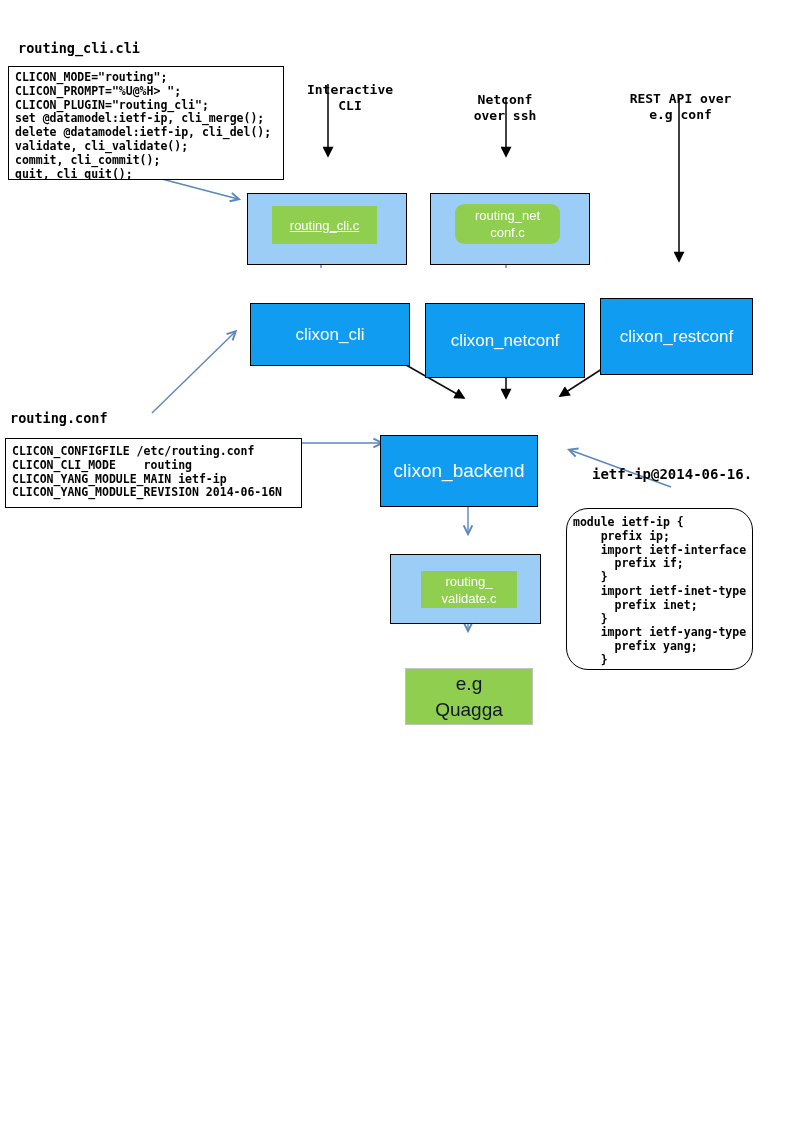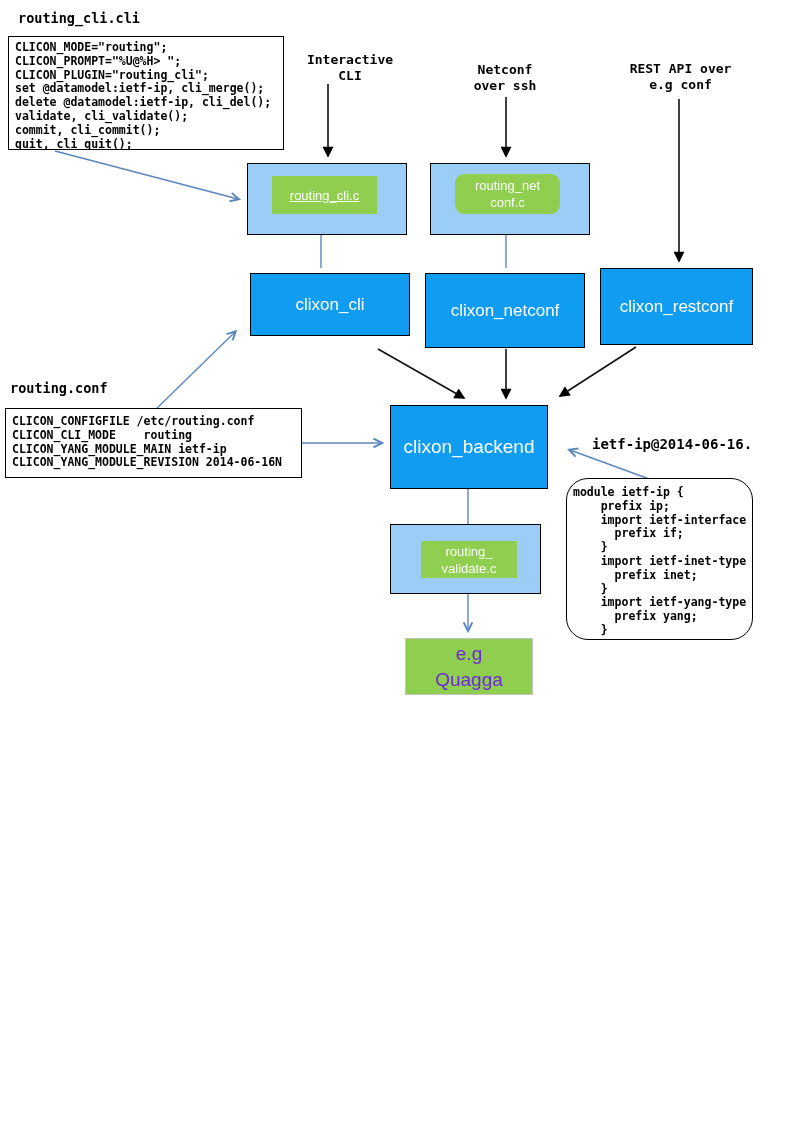--- a/index.html
+++ b/index.html
@@ -1,18 +1,18 @@
 <!DOCTYPE html>
 <html><head>
 <meta charset="utf-8">
 <style>
   html,body{margin:0;padding:0;background:#ffffff;}
   .page{position:relative;width:794px;height:1123px;background:#fff;overflow:hidden;
         font-family:"Liberation Sans",sans-serif;}
-  .abs{position:absolute;box-sizing:border-box;}
+  .abs{position:absolute;box-sizing:border-box;margin-top:30px;}
 
   
   .codebox{border:1px solid #000;background:#fff;overflow:hidden;
            font-family:"DejaVu Sans Mono",monospace;font-weight:700;
            font-size:11.5px;line-height:13.8px;color:#000;
            white-space:pre;padding:4px 4px 4px 6px;}
 
   
   .mono-title{font-family:"DejaVu Sans Mono",monospace;font-weight:700;
               font-size:13.5px;color:#000;white-space:pre;}
@@ -21,21 +21,21 @@
                 white-space:pre-line;}
 
   
   .procbox{background:#109cf0;border:1px solid #000;color:#fff;
            display:flex;align-items:center;justify-content:center;
            font-size:17px;text-align:center;white-space:pre-line;}
   .container-box{background:#9bcdf6;border:1px solid #000;}
   .pluginbox{background:#90ce4f;color:#fff;display:flex;align-items:center;
              justify-content:center;font-size:13px;line-height:17px;
              text-align:center;white-space:pre-line;}
-  .daemonbox{background:#90ce4f;border:1px solid #c2c2c2;color:#6d28d9;
+  .daemonbox{background:#90ce4f;border:1px solid #c2c2c2;color:#0f172a;
              display:flex;align-items:center;justify-content:center;
              font-size:19px;line-height:26px;text-align:center;white-space:pre-line;}
   svg.connectors{position:absolute;left:0;top:0;pointer-events:none;}
 </style>
 </head>
 <body>
 
 <div class="page">
 
   <svg class="connectors" width="794" height="1123" viewBox="0 0 794 1123">
@@ -85,21 +85,21 @@
   <div class="abs container-box" style="left:247px;top:163px;width:160px;height:72px;"></div>
   <div class="abs pluginbox" style="left:272px;top:176px;width:105px;height:38px;text-decoration:underline;">routing_cli.c</div>
 
   <div class="abs container-box" style="left:430px;top:163px;width:160px;height:72px;"></div>
   <div class="abs pluginbox" style="left:455px;top:174px;width:105px;height:40px;border-radius:9px;">routing_net
 conf.c</div>
 
   <div class="abs procbox" style="left:250px;top:273px;width:160px;height:63px;">clixon_cli</div>
   <div class="abs procbox" style="left:425px;top:273px;width:160px;height:75px;">clixon_netconf</div>
   <div class="abs procbox" style="left:600px;top:268px;width:153px;height:77px;">clixon_restconf</div>
-  <div class="abs procbox" style="left:390px;top:405px;width:158px;height:84px;font-size:19px;">clixon_backend</div>
+  <div class="abs procbox" style="left:380px;top:405px;width:158px;height:72px;font-size:19px;">clixon_backend</div>
 
   <div class="abs mono-title" style="left:10px;top:380px;">routing.conf</div>
   <div class="abs codebox" style="left:5px;top:408px;width:297px;height:70px;padding-top:6px;">CLICON_CONFIGFILE /etc/routing.conf
 CLICON_CLI_MODE    routing
 CLICON_YANG_MODULE_MAIN ietf-ip
 CLICON_YANG_MODULE_REVISION 2014-06-16N</div>
 
   <div class="abs mono-title" style="left:592px;top:436px;font-size:14px;">ietf-ip@2014-06-16.</div>
   <div class="abs codebox" style="left:566px;top:478px;width:187px;height:162px;padding-top:7px;border-radius:22px;">module ietf-ip {
     prefix ip;

